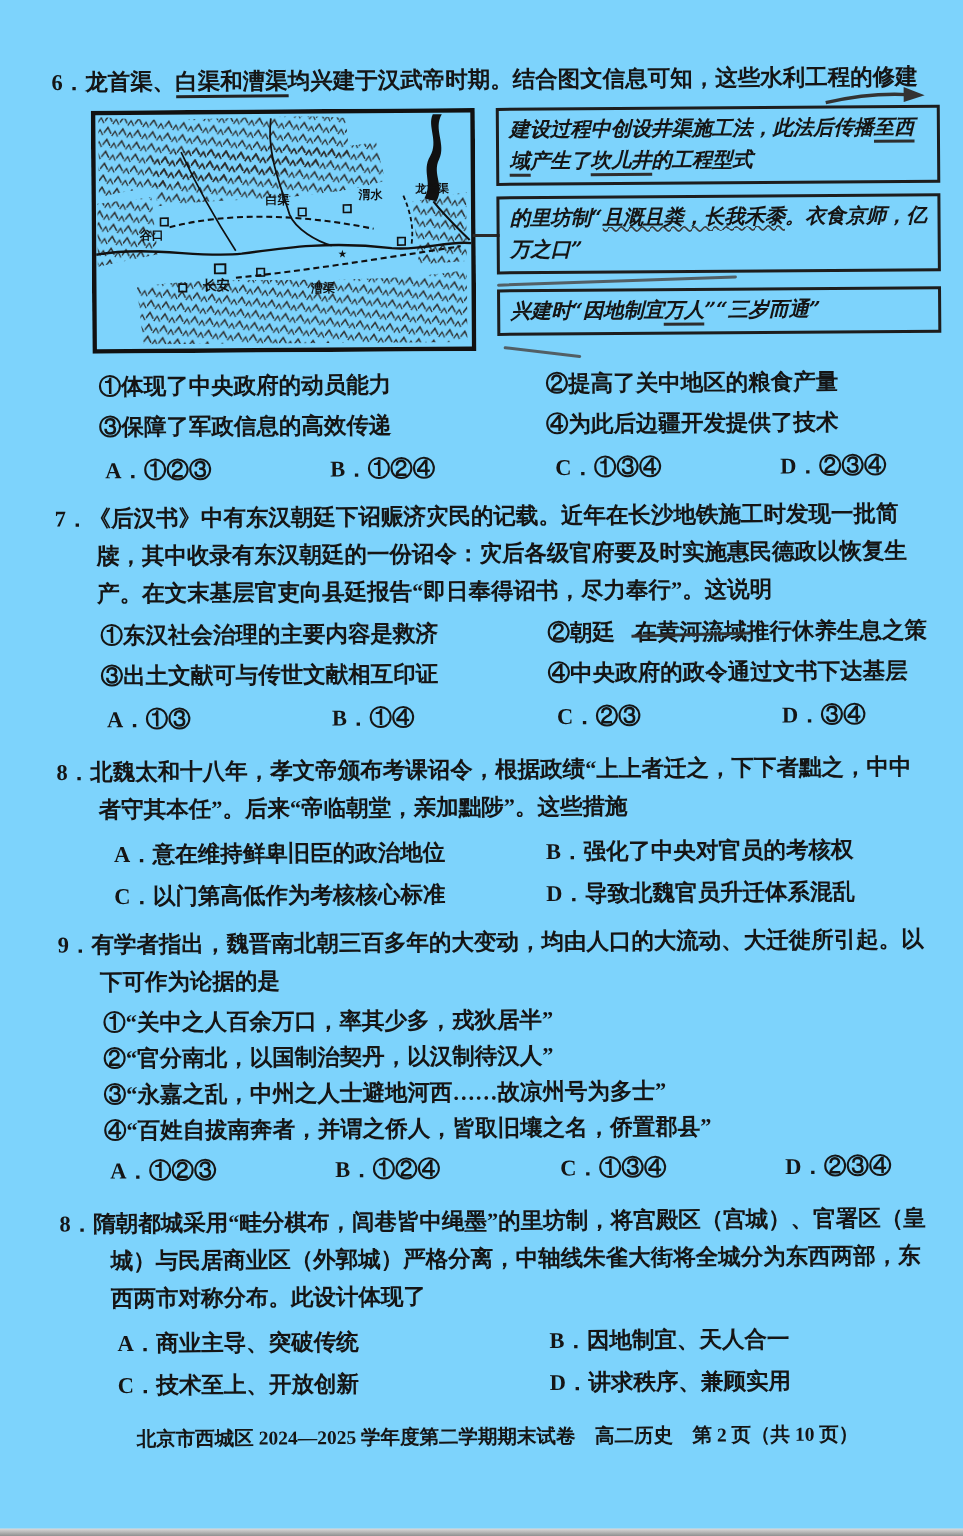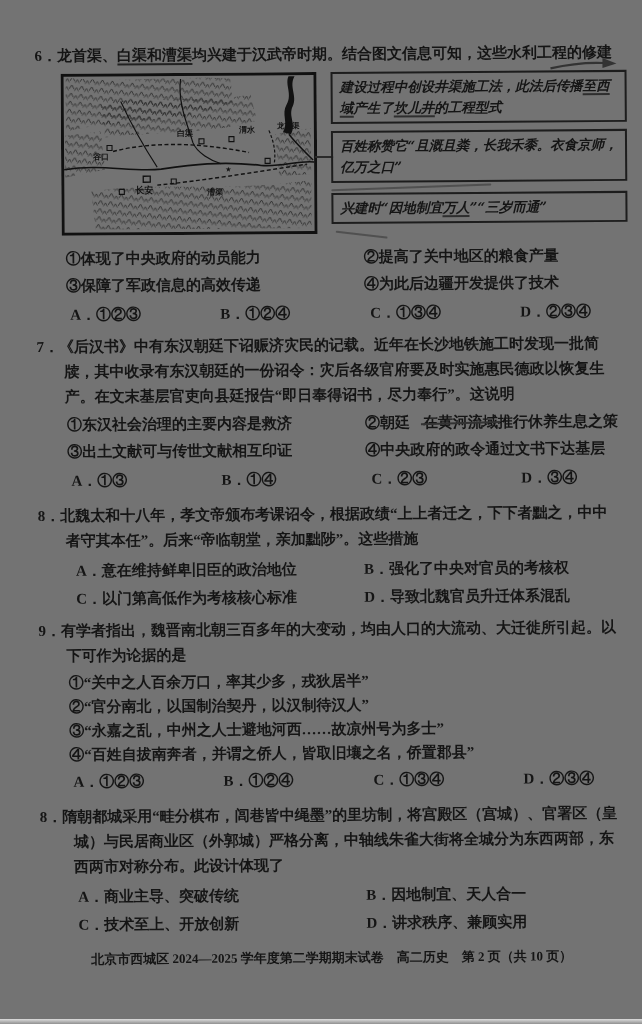--- a/index.html
+++ b/index.html
@@ -1,33 +1,33 @@
 <!DOCTYPE html>
 <html><head>
 <meta charset="utf-8">
 <style>
   html,body{margin:0;padding:0;}
   body{background:#e9e9e9;font-family:"Liberation Serif","DejaVu Serif",serif;}
-  .page{position:relative;width:642px;height:1024px;background:#737373;overflow:hidden;color:#151515;}
+  .page{position:relative;width:642px;height:1024px;background:#7dd3fc;overflow:hidden;color:#151515;}
   .content{position:absolute;top:0;left:0;right:0;padding:0 26px 0 34px;transform:rotate(-0.4deg);transform-origin:50% 0;}
   .q{margin:0;}
   .stem{margin:0;font-size:15px;line-height:25px;font-weight:600;padding-left:28px;text-indent:-28px;}
   .stem.wide{padding-left:34px;text-indent:-34px;}
   .qnum{font-weight:700;}
   
   .figure{position:relative;height:166px;margin-top:5px;}
   .map{position:absolute;left:26px;top:0;width:256px;height:162px;}
   .connector{position:absolute;left:280px;top:84px;width:18px;height:2px;background:#2a2a2a;}
   .tbox{position:absolute;left:296px;width:278px;border:2px solid #1d1d1d;padding:3px 7px;font-size:13.5px;line-height:21px;font-style:italic;font-weight:600;font-family:"DejaVu Serif","Liberation Serif",serif;}
   .b1{top:0;}
   .b2{top:59px;}
   .b3{top:121px;}
   .ul{border-bottom:2px solid #2e2e2e;}
   .ul-solid{border-bottom:2.5px solid #222;}
-  .ul-wavy{text-decoration-style:wavy;text-decoration-thickness:1.2px;text-decoration-color:#3a3a3a;}
+  .ul-wavy{text-decoration:underline;text-decoration-style:wavy;text-decoration-thickness:1.2px;text-decoration-color:#3a3a3a;}
   .strike{position:relative;margin-left:13px;}
   .strike::after{content:"";position:absolute;left:-2px;right:-2px;top:52%;height:2px;background:#333;transform:rotate(-1.2deg);}
   .pencil{position:absolute;height:2px;background:#4a4a4a;border-radius:2px;opacity:.85;}
   .pk1{left:296px;top:115px;width:160px;transform:rotate(-1.6deg);}
   .pk2{left:300px;top:162px;width:52px;transform:rotate(7deg);}
   .arrow-svg{position:absolute;right:6px;top:-17px;}
   
   .items2{display:grid;grid-template-columns:298px 1fr;padding-left:30px;margin-top:6px;font-size:15px;line-height:27px;font-weight:600;}
   .items1{padding-left:30px;margin-top:2px;font-size:15px;line-height:24px;font-weight:600;}
   .optrow{display:flex;padding-left:34px;margin-top:2px;font-size:15px;line-height:27px;font-weight:600;}
@@ -97,21 +97,21 @@
 
         <div class="tbox b1">
           <svg class="arrow-svg" width="70" height="18" viewBox="0 0 70 18">
             <path d="M2 13 C 20 9 38 7 56 8" fill="none" stroke="#333" stroke-width="2.2"></path>
             <path d="M54 3 L 68 8.5 L 54 13 Z" fill="#333"></path>
           </svg>
           <span>建设过程中创设井渠施工法，此法后传播</span><span class="ul">至西域</span><span>产生了</span><span class="ul">坎儿井</span><span>的工程型式</span>
         </div>
 
         <div class="tbox b2">
-          <span>百姓称赞它“</span><span class="ul-wavy">且溉且粪，长我禾黍</span><span>。衣食京师，亿万之口”</span>
+          <span>的里坊制“</span><span class="ul-wavy">且溉且粪，长我禾黍</span><span>。衣食京师，亿万之口”</span>
         </div>
 
         <div class="tbox b3">
           <span>兴建时“因地制宜</span><span class="ul">万人</span><span>”“三岁而通”</span>
         </div>
 
         <div class="pencil pk1"></div>
         <div class="pencil pk2"></div>
       </div>
 

